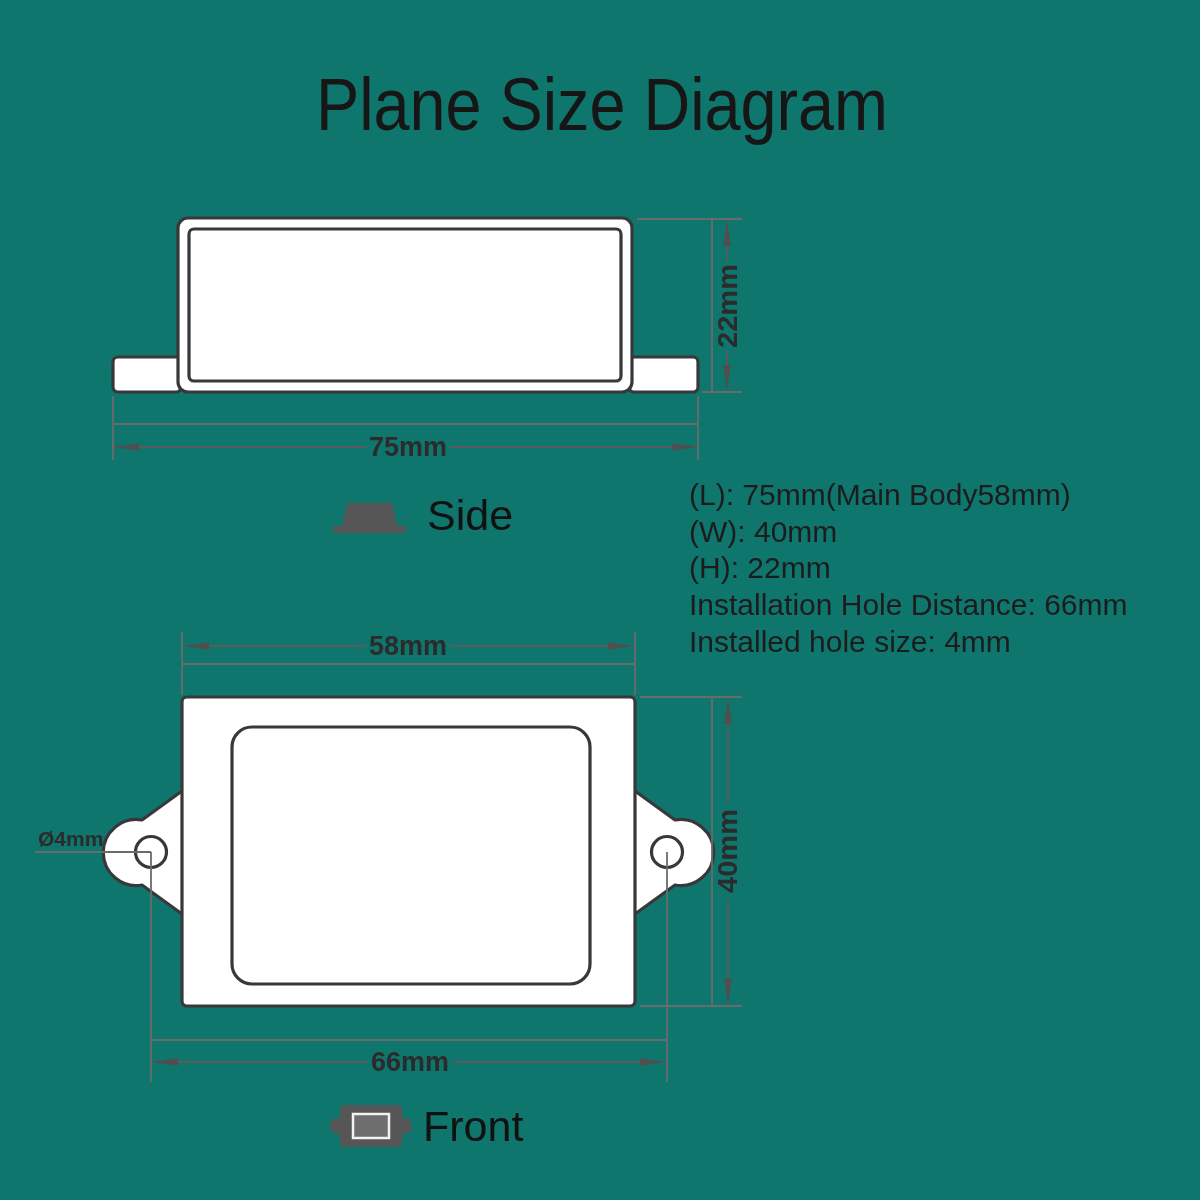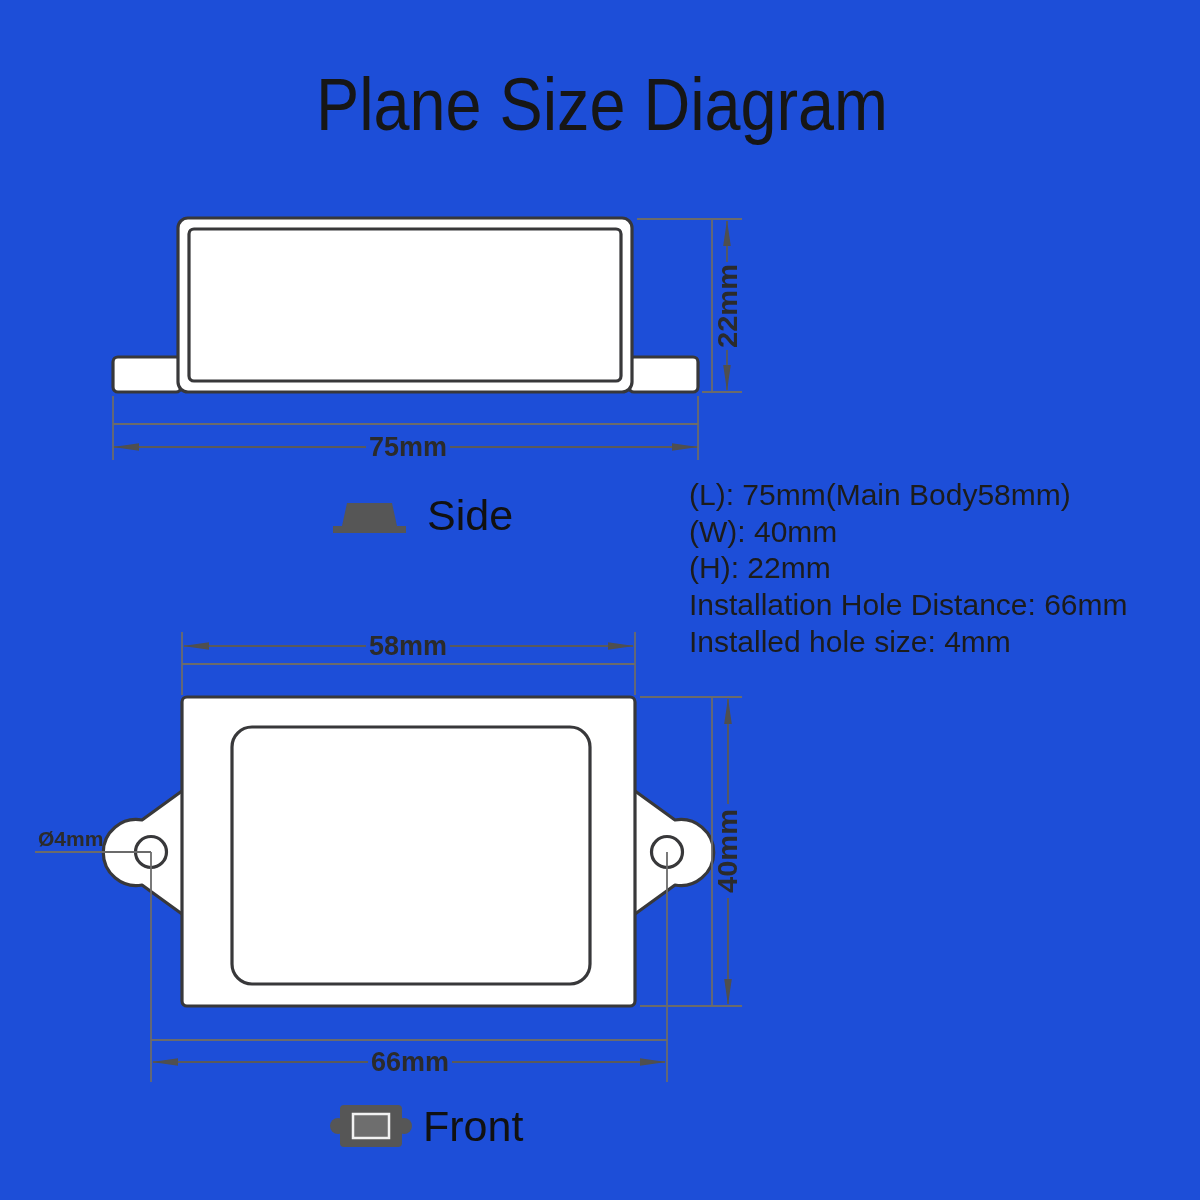--- a/index.html
+++ b/index.html
@@ -1,20 +1,20 @@
 <!DOCTYPE html>
 <html><head>
 <meta charset="utf-8">
 <style>
   html, body { margin: 0; padding: 0; background: #ffffff; }
   .page {
     position: relative;
     width: 1200px;
     height: 1200px;
-    background: #1d4ed8;
+    background: #0f766e;
     overflow: hidden;
     font-family: "Liberation Sans", "DejaVu Sans", sans-serif;
   }
   svg { display: block; }
   
   .shape  { fill: #ffffff; stroke: #38383a; stroke-width: 3.2; stroke-linejoin: round; }
   .icon-fill  { fill: #565656; stroke: none; }
   .icon-inner { fill: #6e6e6e; stroke: #f2f2f2; stroke-width: 2.5; }
   
   .dim    { stroke: #6b6b6b; stroke-width: 1.8; fill: none; }

